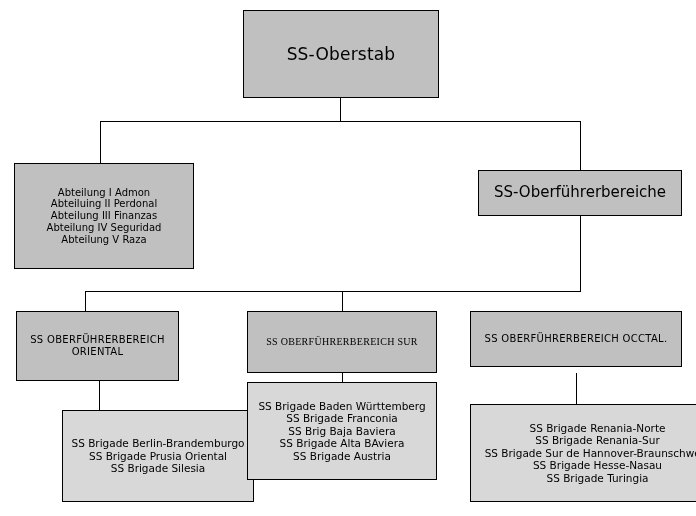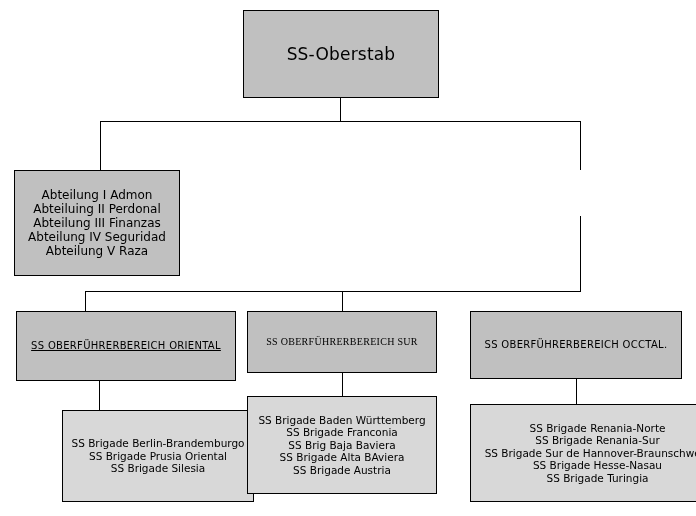--- a/index.html
+++ b/index.html
@@ -32,46 +32,46 @@
   }
   .node.dark  { background: #c0c0c0; }
   .node.light { background: #d8d8d8; }
 
   
   #node-root {
     left: 243px; top: 10px; width: 196px; height: 88px;
     font-size: 17px; letter-spacing: 0.2px;
   }
   #node-departments {
-    left: 14px; top: 170px; width: 166px; height: 106px;
-    font-size: 12px;
+    left: 14px; top: 163px; width: 180px; height: 106px;
+    font-size: 10px;
   }
   #node-oberfuehrerbereiche {
     left: 478px; top: 170px; width: 204px; height: 46px;
     font-size: 15px;
   }
   #node-region-oriental {
-    left: 16px; top: 311px; width: 220px; height: 70px;
-    font-size: 10px; letter-spacing: 0.3px; text-decoration: underline;
+    left: 16px; top: 311px; width: 163px; height: 70px;
+    font-size: 10px; letter-spacing: 0.3px;
   }
   #node-region-sur {
     left: 247px; top: 311px; width: 190px; height: 62px;
     font-size: 10px; letter-spacing: 0.3px; font-family: Liberation Serif, serif;
   }
   #node-region-occtal {
-    left: 470px; top: 311px; width: 212px; height: 68px;
+    left: 470px; top: 311px; width: 212px; height: 56px;
     font-size: 10px; letter-spacing: 0.3px;
   }
   #node-brigades-oriental {
     left: 16px; top: 410px; width: 192px; height: 92px;
     font-size: 10.5px;
     margin-left: 46px;
   }
   #node-brigades-sur {
-    left: 247px; top: 396px; width: 190px; height: 98px;
+    left: 247px; top: 382px; width: 190px; height: 98px;
     font-size: 10.5px;
   }
   #node-brigades-occtal {
     left: 470px; top: 404px; width: 255px; height: 98px;
     font-size: 10.5px;
   }
 
   
   .line {
     position: absolute;
@@ -110,20 +110,21 @@
   <div class="line v" id="line-occtal-down"></div>
 
   <div class="node dark" id="node-root">SS-Oberstab</div>
 
   <div class="node dark" id="node-departments">Abteilung I Admon
 Abteiluing II Perdonal
 Abteilung III Finanzas
 Abteilung IV Seguridad
 Abteilung V Raza</div>
 
+  <div class="node dark" id="node-oberfuehrerbereiche">SS-Oberführerbereiche</div>
 
   <div class="node dark" id="node-region-oriental">SS OBERFÜHRERBEREICH ORIENTAL</div>
 
   <div class="node dark" id="node-region-sur">SS OBERFÜHRERBEREICH SUR</div>
 
   <div class="node dark" id="node-region-occtal">SS OBERFÜHRERBEREICH OCCTAL.</div>
 
   <div class="node light" id="node-brigades-oriental">SS Brigade Berlin-Brandemburgo
 SS Brigade Prusia Oriental
 SS Brigade Silesia</div>

